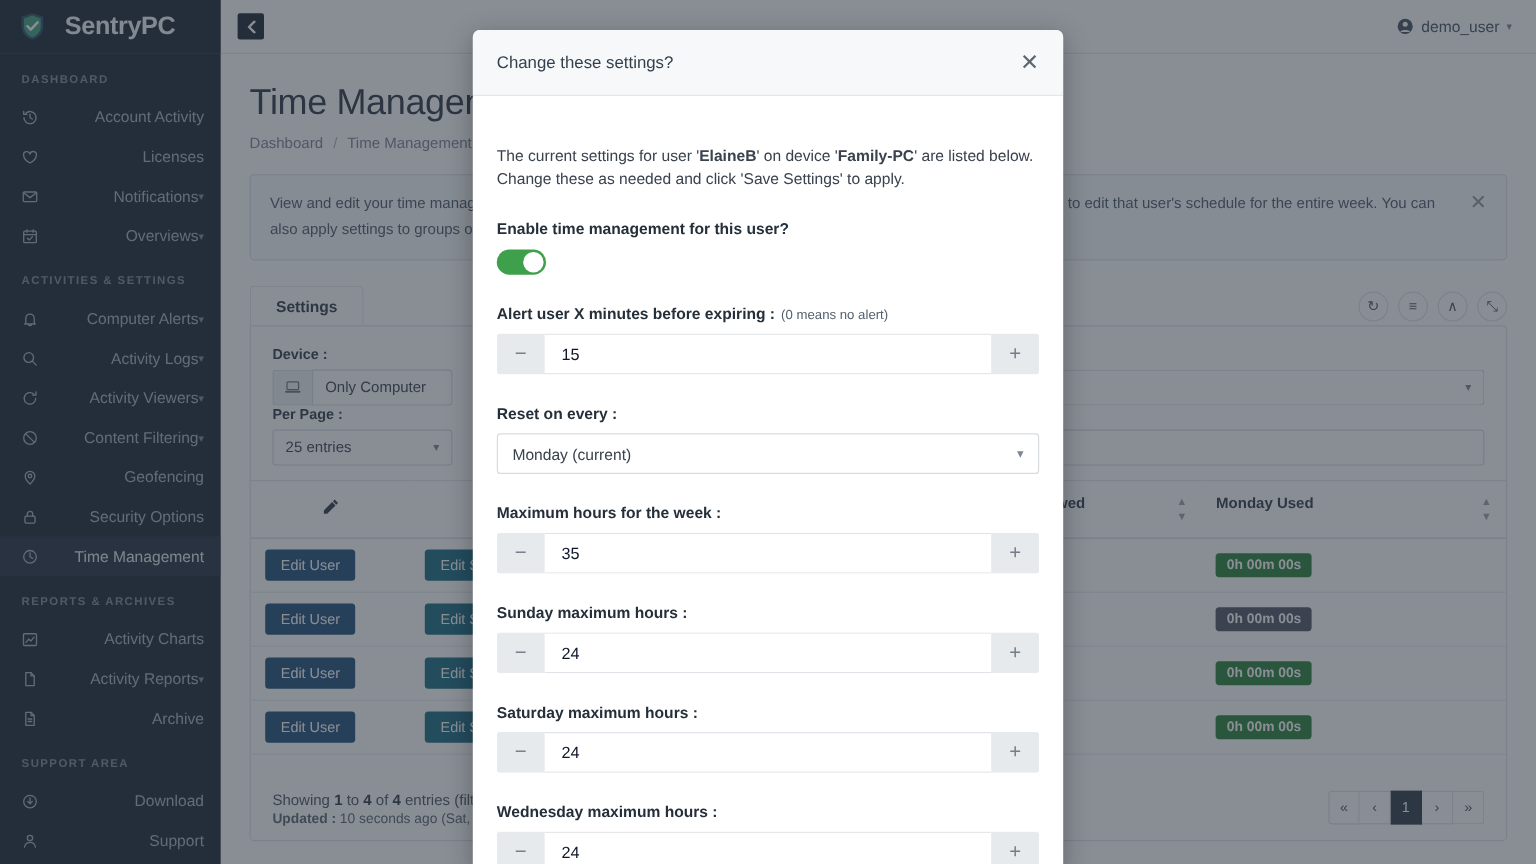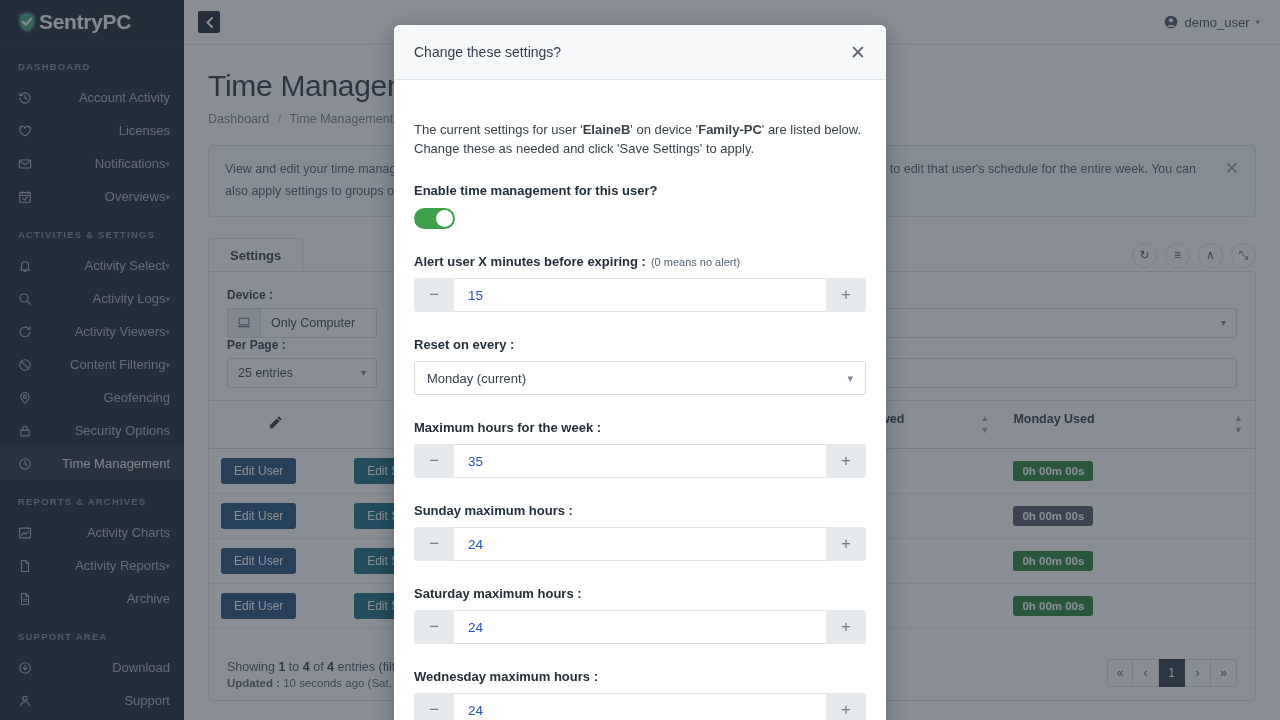--- a/index.html
+++ b/index.html
@@ -13,21 +13,21 @@
 
   
   .sidebar {
     position: absolute; left: 0; top: 0;
     width: 184px; height: 720px;
     background: #1b2431;
     overflow: hidden;
   }
   .brand {
     height: 45px; display: flex; align-items: center;
-    padding-left: 16px; gap: 1px;
+    padding-left: 16px; gap: 16px;
     background: #1b2431;
     border-bottom: 1px solid #232e3e;
   }
   .brand-logo { width: 22px; height: 24px; flex: none; }
   .brand-text { font-size: 21px; font-weight: bold; color: #f2f4f6; letter-spacing: -.3px; }
   .nav-section {
     font-size: 9.5px; letter-spacing: 1.2px; color: #7d8794;
     padding: 16px 0 9px 18px; font-weight: bold;
   }
   .nav-item {
@@ -229,21 +229,21 @@
   }
   .sp-btn {
     width: 40px; background: #e7eaed; color: #737e89;
     display: flex; align-items: center; justify-content: center;
     font-size: 17px; cursor: pointer; flex: none;
   }
   .sp-val {
     flex: 1; background: #fff;
     border-top: 1px solid #dfe3e7; border-bottom: 1px solid #dfe3e7;
     display: flex; align-items: center; padding-left: 14px;
-    font-size: 13.5px; color: #1d4ed8;
+    font-size: 13.5px; color: #0f172a;
   }
   .sel-full {
     margin-top: 9px; height: 34px;
     border: 1px solid #d7dce1; border-radius: 3px;
     display: flex; align-items: center; padding: 0 12px;
     font-size: 13px; color: #39424d; background: #fff; cursor: pointer;
   }
   .sel-full .caret { margin-left: auto; color: #7c8794; font-size: 11px; }
 </style>
 </head>
@@ -302,21 +302,21 @@
           <span class="nav-caret">▾</span>
         </div>
         <div class="nav-section">ACTIVITIES &amp; SETTINGS</div>
         <div class="nav-item">
           <span class="nav-ico">
             <svg width="14" height="14" viewBox="0 0 16 16" fill="none" stroke="currentColor" stroke-width="1.25" stroke-linecap="round" stroke-linejoin="round">
               <path d="M4 11.2V7.1a4 4 0 0 1 8 0v4.1l1 1.4H3z"></path>
               <path d="M6.6 13.2a1.5 1.5 0 0 0 2.8 0"></path>
             </svg>
           </span>
-          <span class="nav-label">Activity Select</span>
+          <span class="nav-label">Computer Alerts</span>
           <span class="nav-caret">▾</span>
         </div>
         <div class="nav-item">
           <span class="nav-ico">
             <svg width="14" height="14" viewBox="0 0 16 16" fill="none" stroke="currentColor" stroke-width="1.25" stroke-linecap="round" stroke-linejoin="round">
               <circle cx="6.8" cy="6.8" r="4.6"></circle>
               <path d="M10.2 10.2 14 14"></path>
             </svg>
           </span>
           <span class="nav-label">Activity Logs</span>

